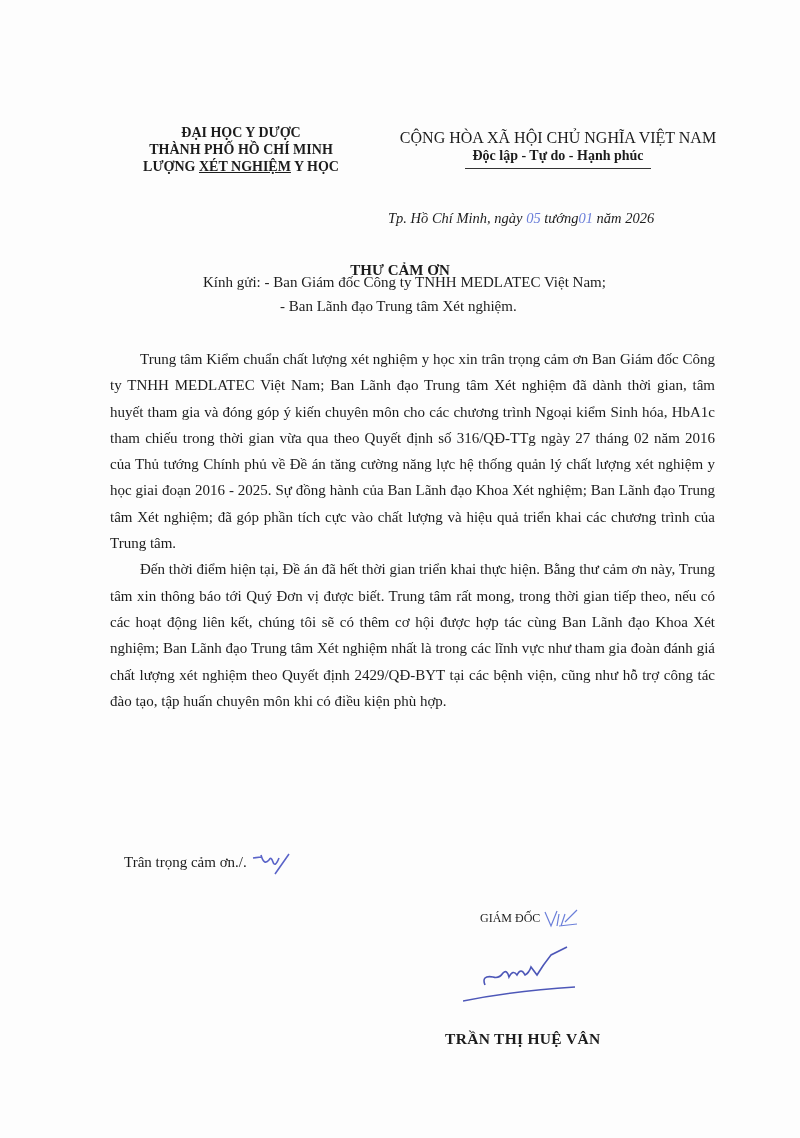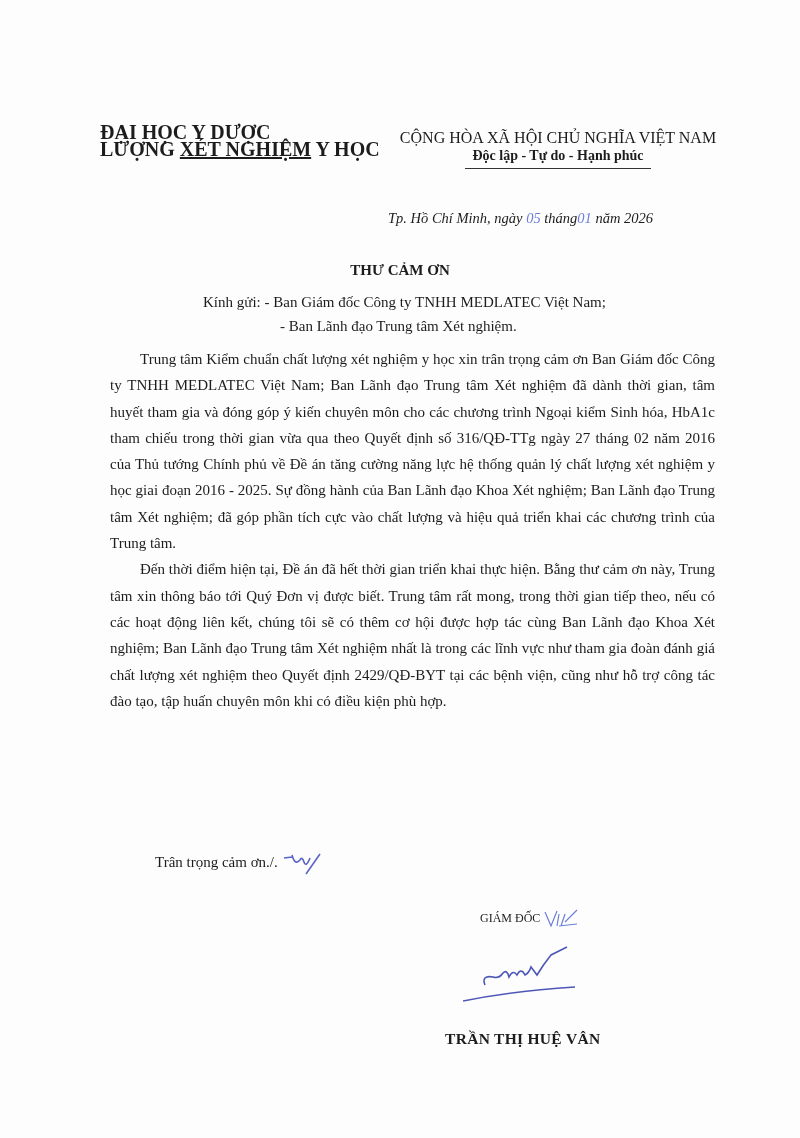--- a/index.html
+++ b/index.html
@@ -1,62 +1,63 @@
 <!DOCTYPE html>
 <html><head>
 <meta charset="utf-8">
 <style>
   html,body{margin:0;padding:0;background:#fff;}
   body{width:800px;height:1138px;position:relative;overflow:hidden;color:#1c1c1c;
        font-family:"Liberation Serif","DejaVu Serif",serif;}
   .page{position:absolute;inset:0;background:#fdfdfd;}
-  .hdr-left{position:absolute;left:100px;top:124px;width:282px;
-            font-weight:bold;font-size:20px;line-height:17px;}
+  .hdr-left{position:absolute;left:100px;top:124px;width:282px;text-align:center;
+            font-weight:bold;font-size:14px;line-height:17px;}
   .hdr-left .ul{text-decoration:underline;}
   .hdr-right{position:absolute;left:382px;top:129px;width:352px;text-align:center;}
   .hdr-right .nation{font-size:16px;line-height:18px;}
   .hdr-right .motto{font-size:14px;font-weight:bold;line-height:18px;}
   .hdr-right .rule{width:186px;height:1px;background:#333;margin:3px auto 0;}
   .date{position:absolute;left:388px;top:210px;font-style:italic;font-size:14.5px;}
   .date .hand{color:#6b7fd9;}
   .title{position:absolute;left:0;width:800px;top:262px;text-align:center;font-weight:bold;font-size:15px;}
-  .recip{position:absolute;left:203px;top:270px;font-size:15px;line-height:24px;margin-top:20px;}
+  .recip{position:absolute;left:203px;top:270px;font-size:15px;line-height:24px;}
   .recip .row2{padding-left:77px;}
   .body{position:absolute;left:110px;top:346px;width:605px;font-size:15px;line-height:26.3px;text-align:justify;}
   .body p{margin:0;text-indent:30px;}
-  .closing{position:absolute;left:155px;top:850px;font-size:15px;}
+  .closing{position:absolute;left:124px;top:850px;font-size:15px;}
   .initial{display:inline-block;vertical-align:middle;}
   .sig-title{position:absolute;left:480px;top:908px;font-weight:normal;font-size:12px;}
   .sig-block{position:absolute;left:463px;top:945px;}
   .sig-name{position:absolute;left:445px;top:1030px;font-weight:bold;font-size:15.5px;letter-spacing:0.3px;}
 </style>
 </head>
 <body>
 
 <div class="page">
 
   <div class="hdr-left">
     <div>ĐẠI HỌC Y DƯỢC</div>
+    <div>THÀNH PHỐ HỒ CHÍ MINH</div>
     <div>
       <span>LƯỢNG</span>
       <span class="ul">XÉT NGHIỆM</span>
       <span>Y HỌC</span>
     </div>
   </div>
 
   <div class="hdr-right">
     <div class="nation">CỘNG HÒA XÃ HỘI CHỦ NGHĨA VIỆT NAM</div>
     <div class="motto">Độc lập - Tự do - Hạnh phúc</div>
     <div class="rule"></div>
   </div>
 
   <div class="date">
     <span>Tp. Hồ Chí Minh, ngày</span>
     <span class="hand">05</span>
-    <span>tháng</span><span class="hand">01</span>
+    <span>tướng</span><span class="hand">01</span>
     <span>năm 2026</span>
   </div>
 
   <div class="title">THƯ CẢM ƠN</div>
 
   <div class="recip">
     <div>
       <span>Kính gửi:</span>
       <span>- Ban Giám đốc Công ty TNHH MEDLATEC Việt Nam;</span>
     </div>

